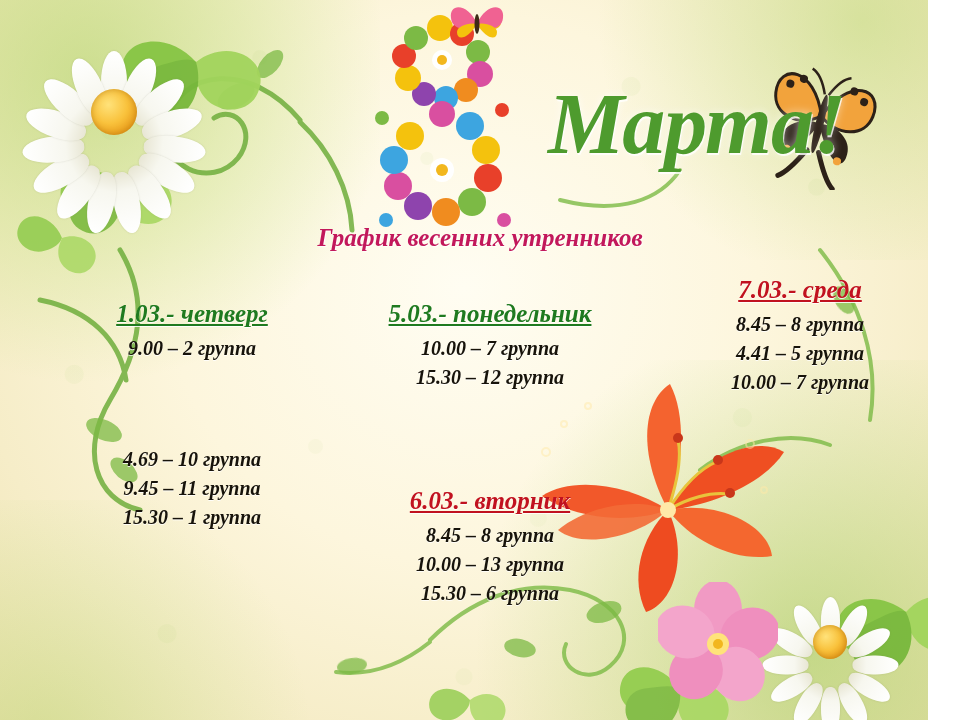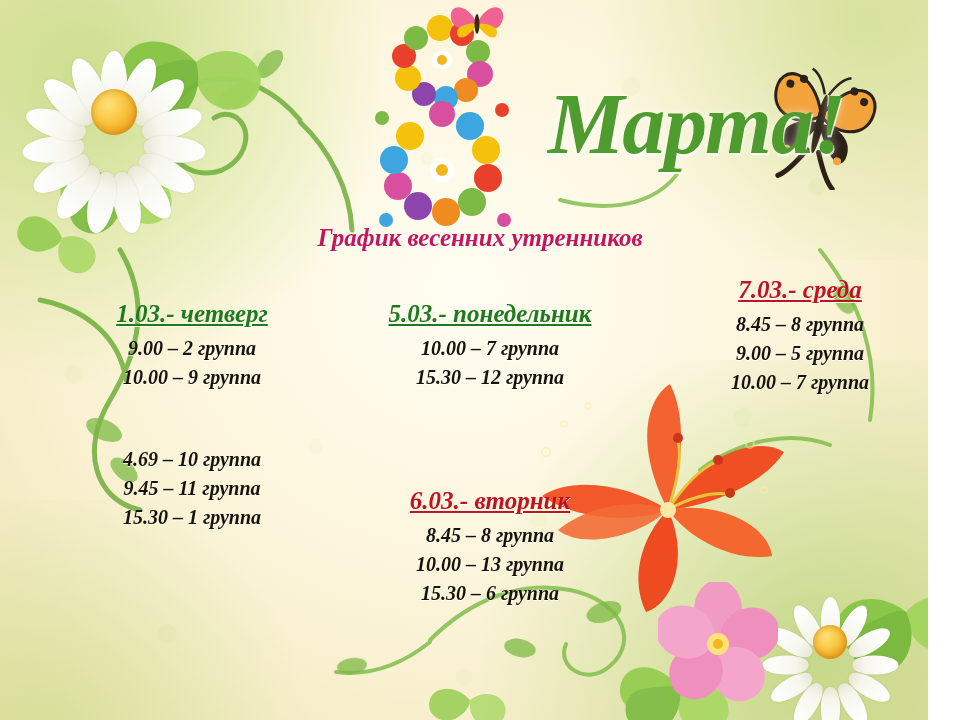--- a/index.html
+++ b/index.html
@@ -476,21 +476,20 @@
 
   <div class="script-title">
     <div class="script-text">Марта!</div>
   </div>
 
   <div id="main-title">График весенних утренников</div>
 
   <div class="day-block" id="block-0">
     <div class="day-head">1.03.- четверг</div>
     <div class="slot">9.00 – 2 группа</div>
-    <div class="slot">10.00 – 9 группа</div>
   </div>
 
   <div class="day-block" id="block-1">
     <div class="slot">4.69 – 10 группа</div>
     <div class="slot">9.45 – 11 группа</div>
     <div class="slot">15.30 – 1 группа</div>
   </div>
 
   <div class="day-block" id="block-2">
     <div class="day-head">5.03.- понедельник</div>
@@ -501,17 +500,17 @@
   <div class="day-block" id="block-3">
     <div class="day-head red">6.03.- вторник</div>
     <div class="slot">8.45 – 8 группа</div>
     <div class="slot">10.00 – 13 группа</div>
     <div class="slot">15.30 – 6 группа</div>
   </div>
 
   <div class="day-block" id="block-4">
     <div class="day-head red">7.03.- среда</div>
     <div class="slot">8.45 – 8 группа</div>
-    <div class="slot">9.00 – 5 группа</div>
+    <div class="slot">4.41 – 5 группа</div>
     <div class="slot">10.00 – 7 группа</div>
   </div>
 
 </div>
 
 </body></html>

